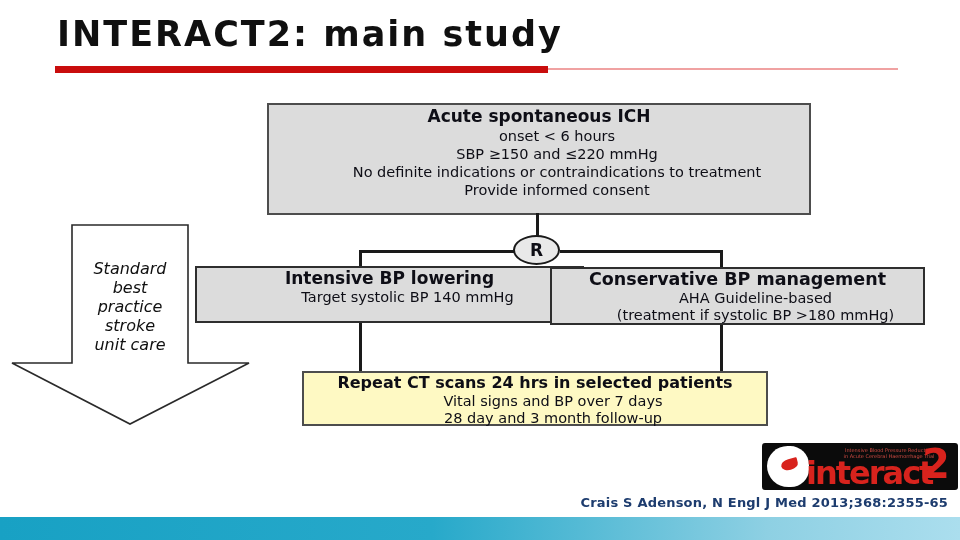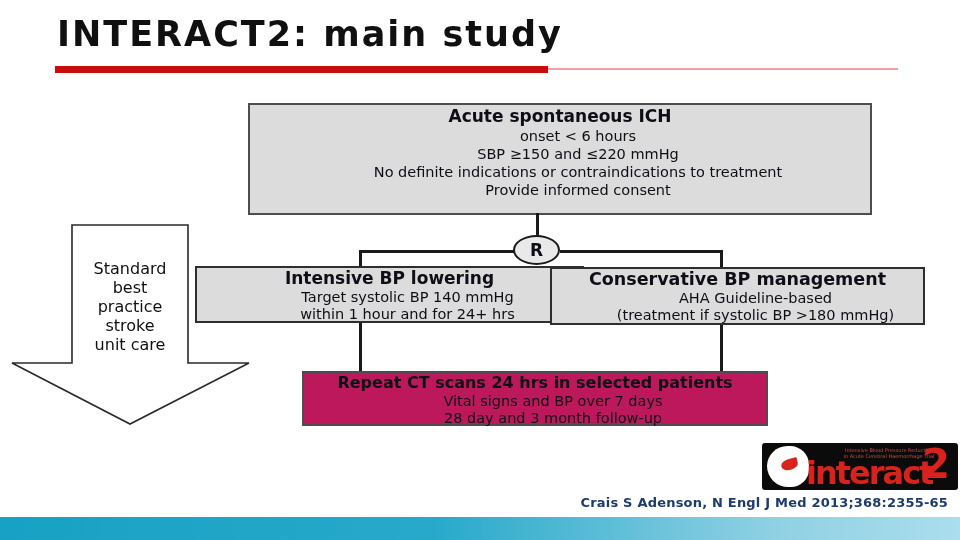--- a/index.html
+++ b/index.html
@@ -14,30 +14,30 @@
   .rule-thick { position:absolute; left:55px; top:66px; width:493px; height:7px; background:#c90d0d; }
   .rule-thin  { position:absolute; left:548px; top:68px; width:350px; height:2px; background:#f0a2a2; }
 
   .box {
     position:absolute; background:#dcdcdc; border:2px solid #4d4d4d;
     box-sizing:border-box; text-align:center; color:#0e0e16;
   }
   .box .hd { font-weight:bold; }
   .box .ln { display:block;padding-left:36px; }
 
-  #eligibility { left:248px; top:103px; width:624px; height:112px; font-size:14.5px; line-height:18px; padding-top:1px; }
+  #eligibility { left:267px; top:103px; width:544px; height:112px; font-size:14.5px; line-height:18px; padding-top:1px; }
   #eligibility .hd { font-size:17px; line-height:21px; display:block; }
 
   #intensive { left:195px; top:266px; width:389px; height:57px; font-size:14.5px; line-height:17px; border-color:#2e2e2e; }
   #intensive .hd { font-size:17px; line-height:21px; display:block; }
 
   #conservative { left:550px; top:267px; width:375px; height:58px; font-size:14.5px; line-height:17px; border-color:#2e2e2e; }
   #conservative .hd { font-size:17.5px; line-height:21px; display:block; }
 
-  #followup { left:302px; top:371px; width:466px; height:55px; background:#be185d; font-size:14.5px; line-height:17px; }
+  #followup { left:302px; top:371px; width:466px; height:55px; background:#fef9c3; font-size:14.5px; line-height:17px; }
   #followup .hd { font-size:16px; line-height:20px; display:block; }
 
   .conn { position:absolute; background:#1a1a1a; }
   #c-top      { left:536px; top:213px; width:3px;  height:27px; }
   #c-h-left   { left:359px; top:250px; width:157px; height:3px; }
   #c-h-right  { left:560px; top:250px; width:162px; height:3px; }
   #c-v-left   { left:359px; top:250px; width:3px; height:18px; }
   #c-v-right  { left:720px; top:250px; width:3px; height:19px; }
   #c-v-left2  { left:359px; top:321px; width:3px; height:52px; }
   #c-v-right2 { left:720px; top:323px; width:3px; height:50px; }
@@ -47,21 +47,21 @@
     background:#e9e9e9; border:2px solid #1a1a1a; border-radius:50%;
     box-sizing:border-box; display:flex; align-items:center; justify-content:center;
     font-weight:bold; font-size:17px; color:#0e0e16;
   }
 
   #arrow-svg { position:absolute; left:8px; top:220px; }
   #arrow-text {
     position:absolute; left:72px; top:259px; width:116px; text-align:center;
     font-size:16px; line-height:19px; color:#101010;
   }
-  #arrow-text span { display:block; }
+  #arrow-text span { display:block;font-style:italic; }
 
   #citation {
     position:absolute; right:12px; top:495px; font-size:13px; font-weight:bold;
     color:#1d3c6e; letter-spacing:0.2px; white-space:nowrap;
   }
 
   #logo { position:absolute; left:762px; top:443px; width:196px; height:47px; background:#0b0b0b; border-radius:3px; }
   #logo .head { position:absolute; left:5px; top:3px; width:42px; height:41px; background:#ffffff; border-radius:52% 48% 46% 54%; }
   #logo .bird { position:absolute; left:14px; top:13px; width:17px; height:11px; background:#d8231d;
                 border-radius:85% 10% 85% 85%; transform:rotate(-14deg); }
@@ -102,21 +102,20 @@
   <div class="conn" id="c-v-left2"></div>
   <div class="conn" id="c-v-right2"></div>
 
   <div id="r-node">
     <span>R</span>
   </div>
 
   <div class="box" id="intensive">
     <span class="hd">Intensive BP lowering</span>
     <span class="ln">Target systolic BP 140 mmHg</span>
-    <span class="ln">within 1 hour and for 24+ hrs</span>
   </div>
 
   <div class="box" id="conservative">
     <span class="hd">Conservative BP management</span>
     <span class="ln">AHA Guideline-based</span>
     <span class="ln">(treatment if systolic BP &gt;180 mmHg)</span>
   </div>
 
   <div class="box" id="followup">
     <span class="hd">Repeat CT scans 24 hrs in selected patients</span>

